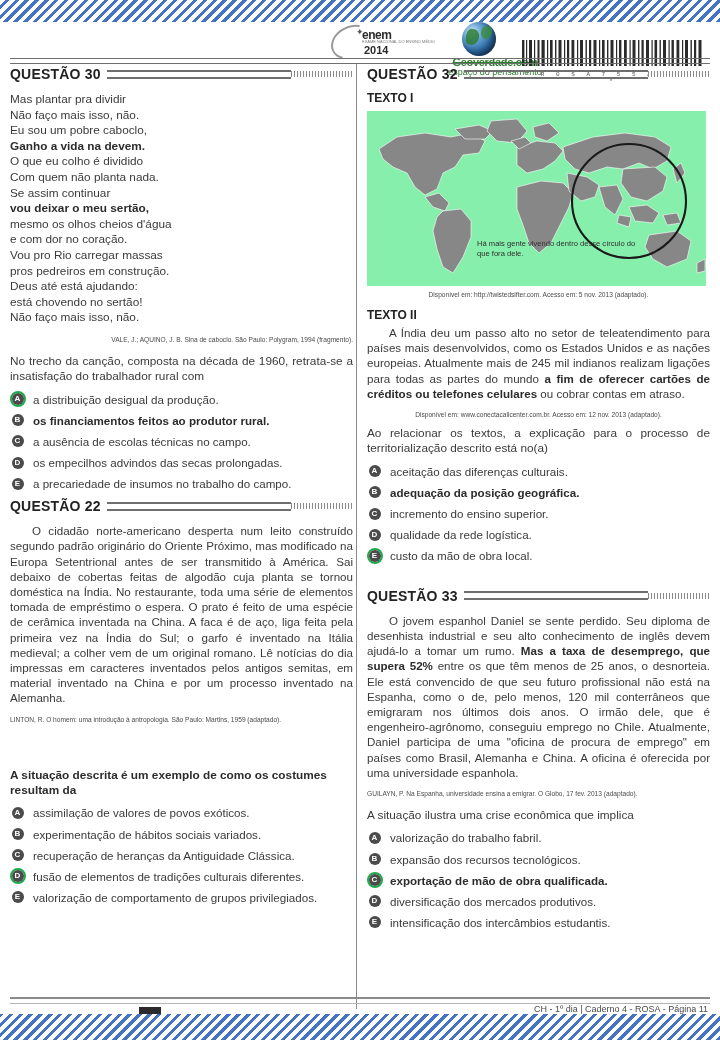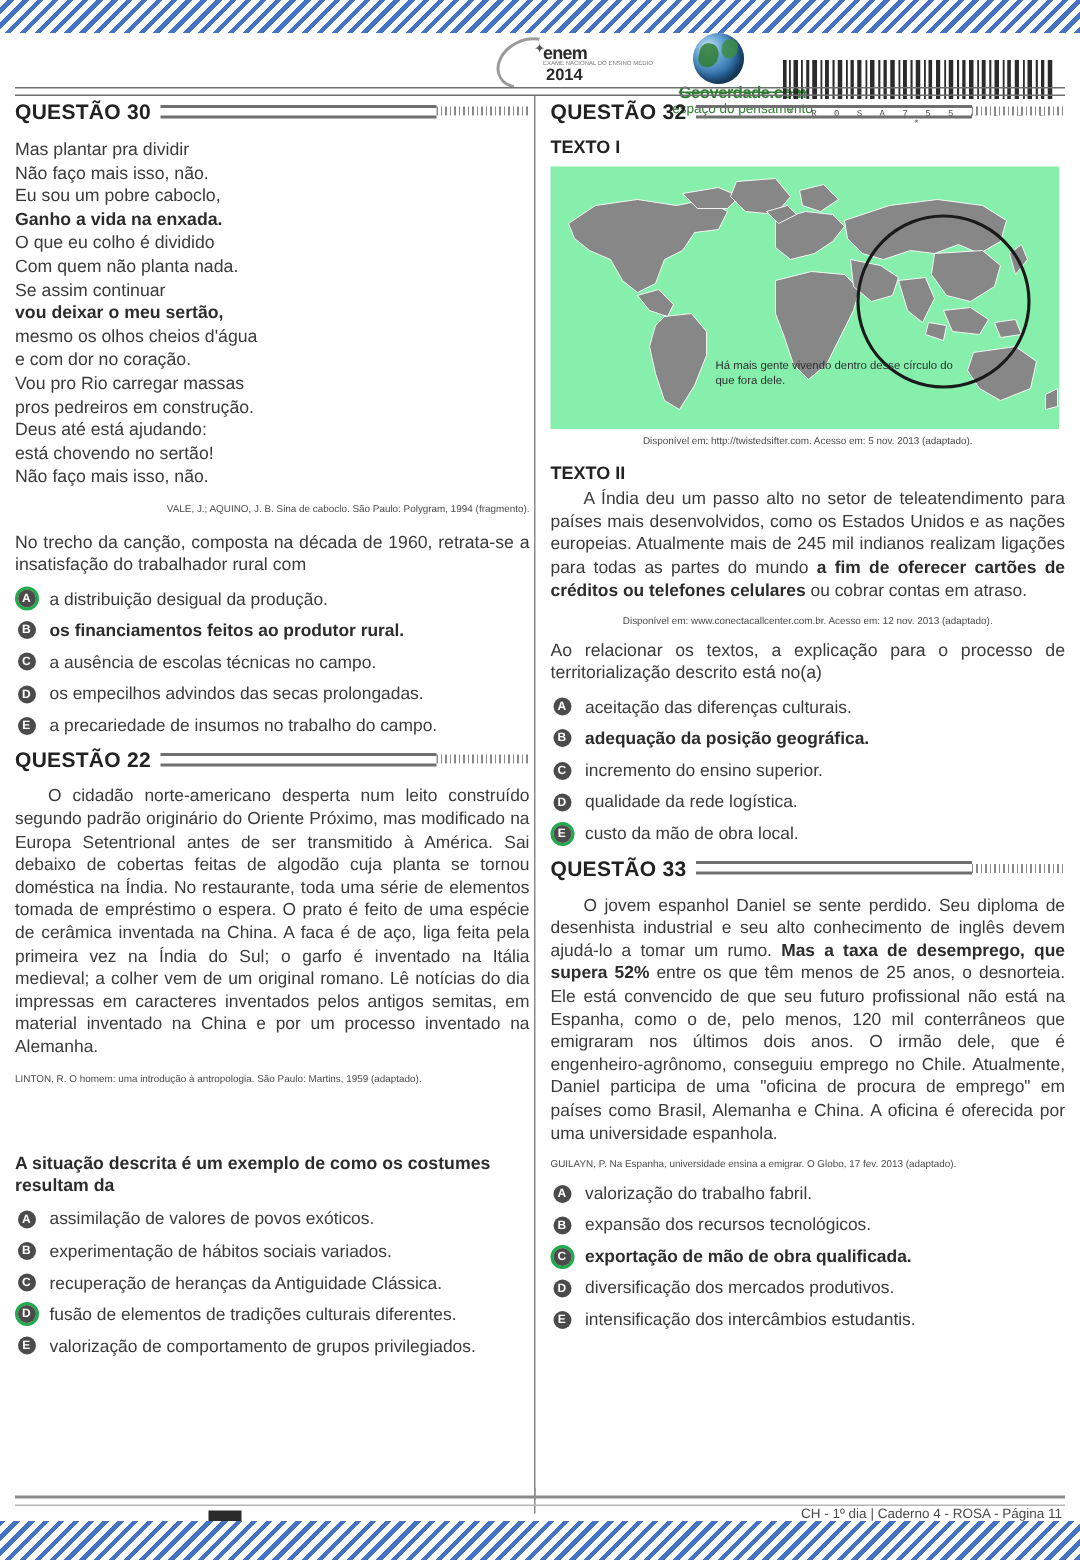--- a/index.html
+++ b/index.html
@@ -259,21 +259,21 @@
         <span class="qhead-rule">
           <span class="qhead-solid"></span>
             <span class="qhead-dots"></span>
         </span>
       </div>
 
       <div class="poem">
         <div class="poem-line">Mas plantar pra dividir</div>
         <div class="poem-line">Não faço mais isso, não.</div>
         <div class="poem-line">Eu sou um pobre caboclo,</div>
-        <div class="poem-line b">Ganho a vida na enxada.</div>
+        <div class="poem-line b">Ganho a vida na devem.</div>
         <div class="poem-line">O que eu colho é dividido</div>
         <div class="poem-line">Com quem não planta nada.</div>
         <div class="poem-line">Se assim continuar</div>
         <div class="poem-line b">vou deixar o meu sertão,</div>
         <div class="poem-line">mesmo os olhos cheios d'água</div>
         <div class="poem-line">e com dor no coração.</div>
         <div class="poem-line">Vou pro Rio carregar massas</div>
         <div class="poem-line">pros pedreiros em construção.</div>
         <div class="poem-line">Deus até está ajudando:</div>
         <div class="poem-line">está chovendo no sertão!</div>
@@ -460,32 +460,33 @@
         <div class="alt">
           <span class="alt-mark">
             <span class="alt-ring"></span>
             <span class="alt-bubble">E</span>
           </span>
           <span class="alt-text">custo da mão de obra local.</span>
         </div>
       </div>
     </div>
 
-    <div style="margin-top:7px;">
+    <div style="margin-top:24px;">
       <div class="qhead">
         <span class="qhead-title">QUESTÃO 33</span>
         <span class="qhead-rule">
           <span class="qhead-solid"></span>
             <span class="qhead-dots"></span>
         </span>
       </div>
 
       <div class="body-text indent"><span>O jovem espanhol Daniel se sente perdido. Seu diploma de desenhista industrial e seu alto conhecimento de inglês devem ajudá-lo a tomar um rumo. </span><span class="b">Mas a taxa de desemprego, que supera 52% </span><span>entre os que têm menos de 25 anos, o desnorteia. Ele está convencido de que seu futuro profissional não está na Espanha, como o de, pelo menos, 120 mil conterrâneos que emigraram nos últimos dois anos. O irmão dele, que é engenheiro-agrônomo, conseguiu emprego no Chile. Atualmente, Daniel participa de uma "oficina de procura de emprego" em países como Brasil, Alemanha e China. A oficina é oferecida por uma universidade espanhola.</span></div>
 
       <div class="source left">GUILAYN, P. Na Espanha, universidade ensina a emigrar. O Globo, 17 fev. 2013 (adaptado).</div>
+      <div class="stem" style="text-align:left;">A situação ilustra uma crise econômica que implica</div>
 
       <div class="alts">
         <div class="alt">
           <span class="alt-mark">
             <span class="alt-bubble">A</span>
           </span>
           <span class="alt-text">valorização do trabalho fabril.</span>
         </div>
         <div class="alt">
           <span class="alt-mark">

